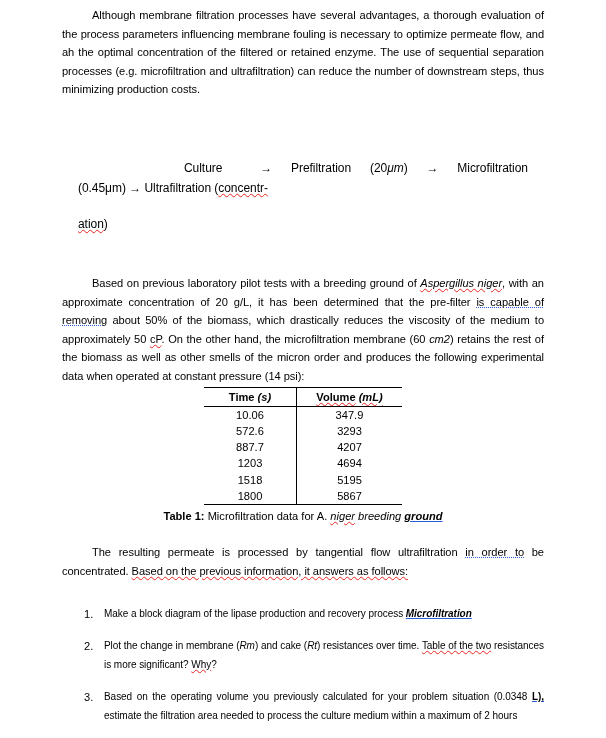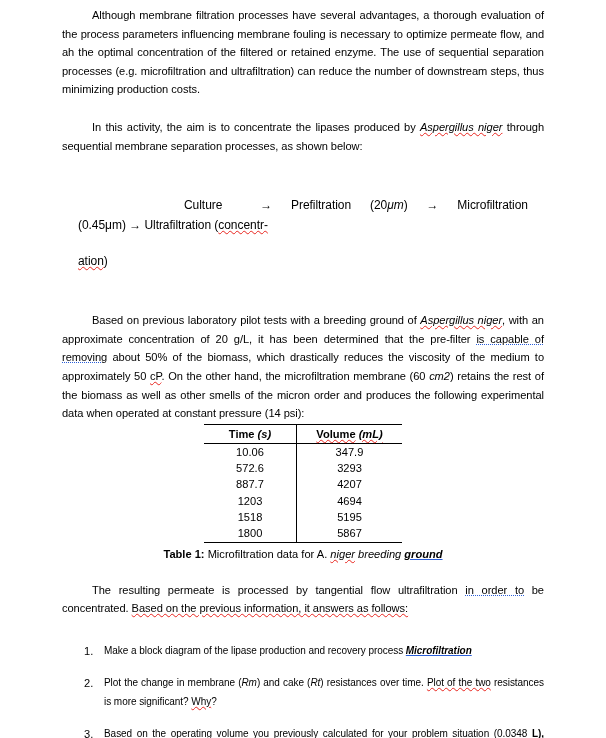--- a/index.html
+++ b/index.html
@@ -137,21 +137,20 @@
 </style>
 </head>
 <body>
 
 <div class="page">
 
   <p class="para">Although membrane filtration processes have several advantages, a thorough evaluation of the process parameters influencing membrane fouling is necessary to optimize permeate flow, and ah the optimal concentration of the filtered or retained enzyme. The use of sequential separation processes (e.g. microfiltration and ultrafiltration) can reduce the number of downstream steps, thus minimizing production costs.</p>
 
   <div class="gap-md"></div>
 
-  <p class="para"><span>In this activity, the aim is to concentrate the lipases produced by </span><i class="sp">Aspergillus niger</i><span> through sequential membrane separation processes, as shown below:</span></p>
 
   <div class="gap-lg"></div>
 
   <p class="flowline"><span>Culture</span>&nbsp;&nbsp;<span>→</span>&nbsp;<span>Prefiltration (20</span><i>μm</i><span>)</span>&nbsp;<span>→</span>&nbsp;<span>Microfiltration (0.45μm)</span>&nbsp;<span>→</span>&nbsp;<span>Ultrafiltration (</span><span class="sp">concentr-</span></p>
   <p class="flowline" style="text-indent:0;"><span class="sp">ation</span><span>)</span></p>
 
   <div class="gap-lg"></div>
 
   <p class="para"><span>Based on previous laboratory pilot tests with a breeding ground of </span><i class="sp">Aspergillus niger</i><span>, with an approximate concentration of 20 g/L, it has been determined that the pre-filter </span><span class="gr">is capable of removing</span><span> about 50% of the biomass, which drastically reduces the viscosity of the medium to approximately 50 </span><span class="sp">cP</span><span>. On the other hand, the microfiltration membrane (60 </span><i>cm2</i><span>) retains the rest of the biomass as well as other smells of the micron order and produces the following experimental data when operated at constant pressure (14 psi):</span></p>
 
@@ -197,19 +196,19 @@
   <div class="gap-md"></div>
 
   <p class="para"><span>The resulting permeate is processed by tangential flow ultrafiltration </span><span class="gr">in order to</span><span> be concentrated. </span><span class="sp">Based on the previous information, it answers as follows:</span></p>
 
   <div class="gap-lg"></div>
 
   <ol class="qlist">
 
     <li><span>Make a block diagram of the lipase production and recovery process </span><b class="bl"><i>Microfiltration</i></b></li>
 
-    <li><span>Plot the change in membrane (</span><i>Rm</i><span>) and cake (</span><i>Rt</i><span>) resistances over time. </span><span class="sp">Plot of the two</span><span> resistances is more significant? </span><span class="sp">Why</span><span>?</span></li>
+    <li><span>Plot the change in membrane (</span><i>Rm</i><span>) and cake (</span><i>Rt</i><span>) resistances over time. </span><span class="sp">Table of the two</span><span> resistances is more significant? </span><span class="sp">Why</span><span>?</span></li>
 
     <li><span>Based on the operating volume you previously calculated for your problem situation (0.0348 </span><span class="bl">L),</span><span> estimate the filtration area needed to process the culture medium within a maximum of 2 hours</span></li>
 
   </ol>
 
 </div>
 
 </body></html>

